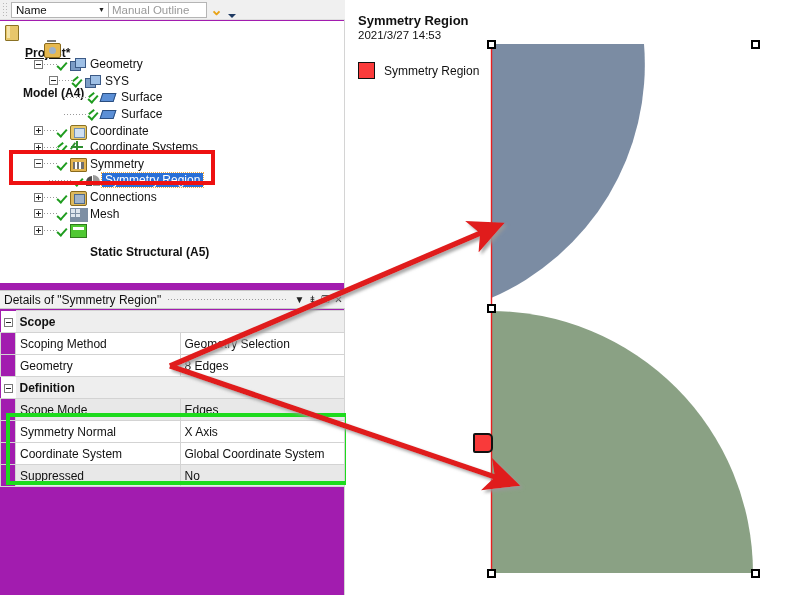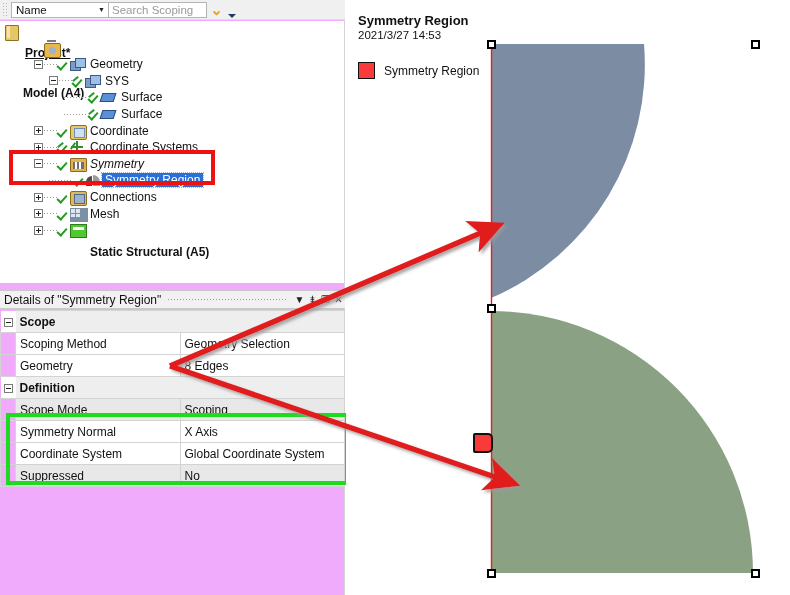--- a/index.html
+++ b/index.html
@@ -12,21 +12,21 @@
   #app {
     position: relative;
     width: 790px; height: 595px;
     background: #ffffff;
   }
 
   
   #left-panel {
     position: absolute; left: 0; top: 0;
     width: 345px; height: 595px;
-    background: #f0abfc;
+    background: #a21caf;
     border-right: 1px solid #d4d4d4;
     box-sizing: border-box;
   }
 
   
   #outline-toolbar {
     position: absolute; left: 0; top: 0;
     width: 345px; height: 20px;
     background: #f0f0f0;
     border-bottom: 1px solid #dedede;
@@ -238,21 +238,21 @@
 
   <div id="left-panel">
 
     <div id="outline-toolbar">
       <div class="grip"></div>
       <div class="combo combo-name">
         <span class="combo-text">Name</span>
         <span class="combo-arrow">▼</span>
       </div>
       <div class="search-box">
-        <span class="ph">Search Scoping</span>
+        <span class="ph">Manual Outline</span>
       </div>
       <div class="chev-yellow">⌄</div>
       <div class="mini-drop">
           <i></i>
         </div>
     </div>
 
     <div id="tree">
         <div class="tnode" style="top: 2px; left: 4px;">
           <span class="ico">
@@ -327,21 +327,21 @@
           <span class="vcheck xmark"></span>
           <span class="ico">
             <span class="ico-cs" style="position: absolute; left: 0px; top: 1px;">
               <span class="ax" style="left:6px;top:0;width:2px;height:11px"></span>
               <span class="ax" style="left:1px;top:5px;width:12px;height:2px"></span>
               <span class="ax" style="left:2px;top:1px;width:2px;height:8px;transform:rotate(35deg)"></span>
             </span>
           </span>
           <span class="lbl">Coordinate Systems</span>
         </div>
-        <div class="tnode" style="top: 134.8px; left: 34px; font-style: italic;">
+        <div class="tnode" style="top: 134.8px; left: 34px;">
           <span class="expander"></span>
           <span class="dots"></span>
           <span class="vcheck"></span>
           <span class="ico">
             <span class="ico-symm" style="position: absolute; left: 0px; top: 1px;"></span>
           </span>
           <span class="lbl">Symmetry</span>
         </div>
         <div class="tnode" style="top: 151.4px; left: 49px;">
           <span class="dots" style="width: 24px;"></span>
@@ -409,21 +409,21 @@
             <td class="k">Geometry</td>
             <td class="v">8 Edges</td>
           </tr>
           <tr class="section">
             <td class="sec-marker"><span class="secbox"></span></td>
             <td colspan="2">Definition</td>
           </tr>
           <tr class="grayrow">
             <td class="sec-marker"></td>
             <td class="k">Scope Mode</td>
-            <td class="v">Scoping</td>
+            <td class="v">Edges</td>
           </tr>
           <tr class="">
             <td class="sec-marker"></td>
             <td class="k">Symmetry Normal</td>
             <td class="v">X Axis</td>
           </tr>
           <tr class="">
             <td class="sec-marker"></td>
             <td class="k">Coordinate System</td>
             <td class="v">Global Coordinate System</td>

